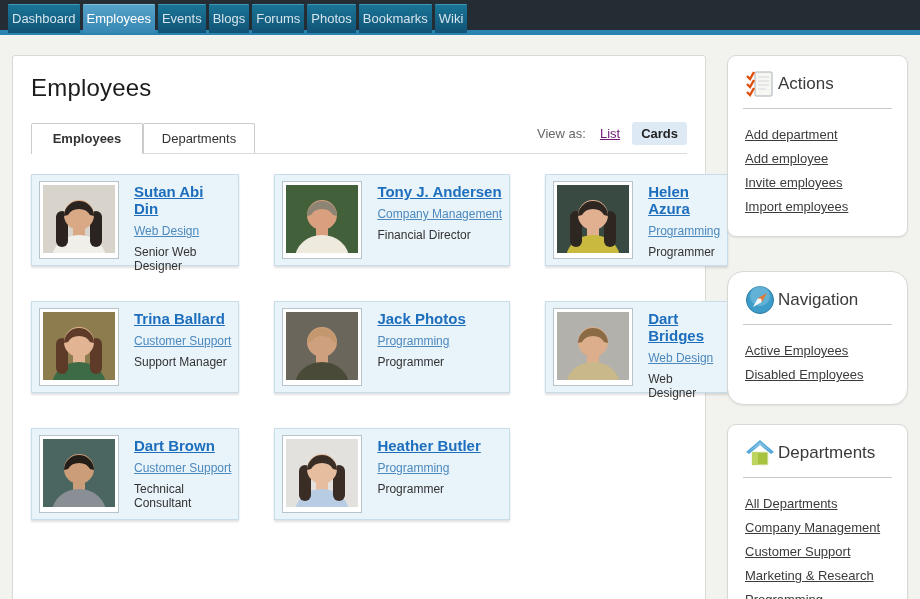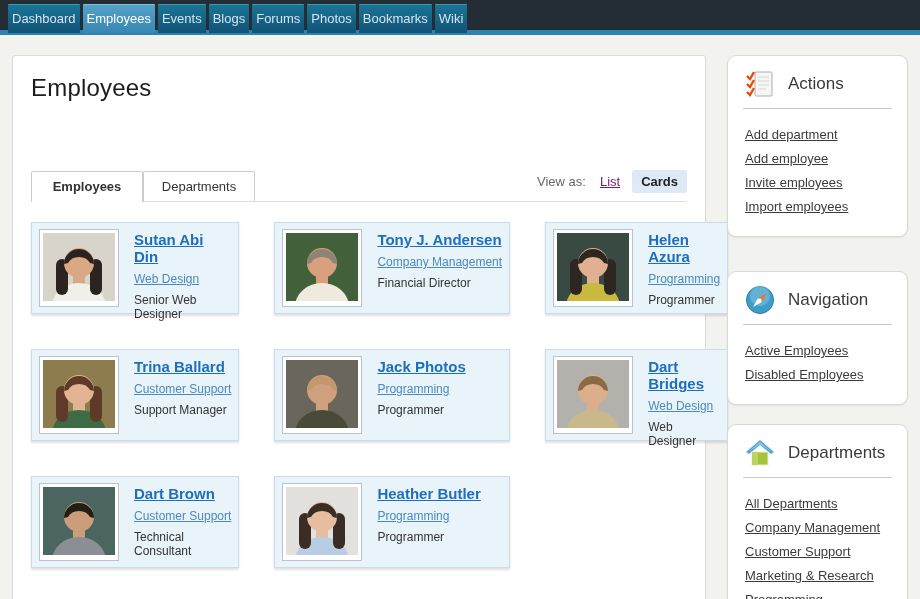--- a/index.html
+++ b/index.html
@@ -20,43 +20,43 @@
   .main-panel { width:694px; min-height:560px; background:#fff; border:1px solid #d9d9d6;
                 border-radius:3px; padding:12px 18px 18px 18px; }
   .page-title { font-size:24px; font-weight:normal; color:#1c1c1c; margin:6px 0 20px 0; letter-spacing:0.2px; }
 
   
   .tabstrip { display:flex; align-items:flex-end; border-bottom:1px solid #dcdcdc; margin-bottom:20px; }
   .ctab { width:112px; text-align:center; font-size:13px; color:#333; background:#fff;
           border:1px solid #ccc; border-bottom:0; padding:7px 0; cursor:pointer; border-radius:2px 2px 0 0; }
   .ctab + .ctab { margin-left:0; border-left:1px solid #ccc; }
   .ctab.active { font-weight:bold; margin-bottom:-1px; padding-bottom:8px; position:relative; z-index:1; }
-  .viewas { margin-left:auto; display:flex; align-items:center; padding-bottom:8px; font-size:13px; color:#666;margin-top:48px; }
+  .viewas { margin-left:auto; display:flex; align-items:center; padding-bottom:8px; font-size:13px; color:#666; }
   .viewas-link { color:#701a75; text-decoration:underline; margin:0 12px 0 14px; cursor:pointer; }
   .viewas-chip { background:#dde9f4; color:#222; font-weight:bold; padding:4px 9px; border-radius:3px; cursor:pointer; }
 
   
   .cards { display:grid; grid-template-columns:1fr 1fr 1fr; column-gap:15px; row-gap:18px;gap:35px; }
   .card { background:#e9f3fa; border:1px solid #c9dcea; box-shadow:0 2px 2px rgba(0,0,0,0.12);
           padding:6px 7px; height:92px; display:flex; cursor:default; }
   .photo { background:#fff; border:1px solid #b9c4ca; padding:3px; width:80px; height:78px; flex:none; cursor:pointer; }
   .photo svg { display:block; width:72px; height:68px; }
   .card-info { margin-left:15px; padding-top:2px; min-width:0; }
   .emp-name { display:inline-block; font-size:15px; font-weight:bold; color:#1d6fbd;
               text-decoration:underline; margin-bottom:7px; cursor:pointer; }
   .emp-dept { display:block; font-size:12px; color:#4c89bd; text-decoration:underline; margin-bottom:7px; cursor:pointer; width:max-content; }
   .emp-pos  { display:block; font-size:12px; color:#333; }
 
   
   .sidebar { width:181px; margin-left:21px; }
   .panel { background:#fff; border:1px solid #d8d8d4; border-radius:9px;
            box-shadow:0 1px 2px rgba(0,0,0,0.07); padding:11px 15px 13px 15px; }
   .panel-actions { margin-bottom:34px; }
-  .panel-navigation { margin-bottom:19px; }
-  .panel-head { display:flex; align-items:center; gap:13px; padding:2px 0 9px 2px;
+  .panel-navigation { margin-bottom:19px;border-radius:16px; }
+  .panel-head { display:flex; align-items:center; gap:3px; padding:2px 0 9px 2px;
                 border-bottom:1px solid #c9c9c5; }
   .panel-title { font-size:17px; color:#3a3a3a; }
   .panel-links { padding:9px 0 0 2px; }
   .panel-link { display:block; width:max-content; font-size:13px; color:#3b3b3b;
                 text-decoration:underline; margin:9px 0; cursor:pointer; }
   .picon { width:30px; height:30px; flex:none; }
 </style>
 </head>
 <body>
 

